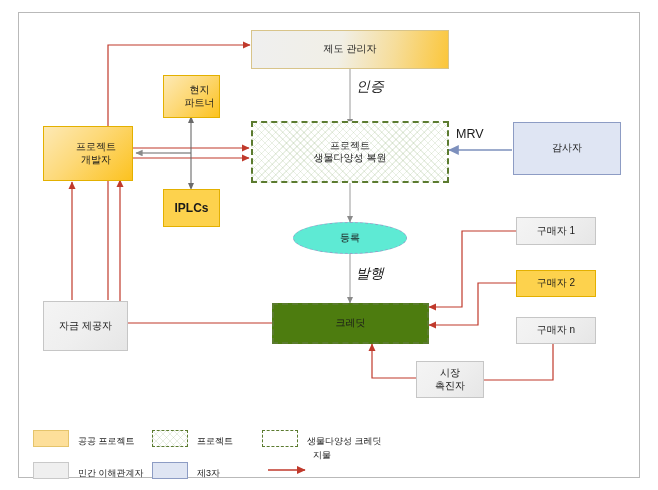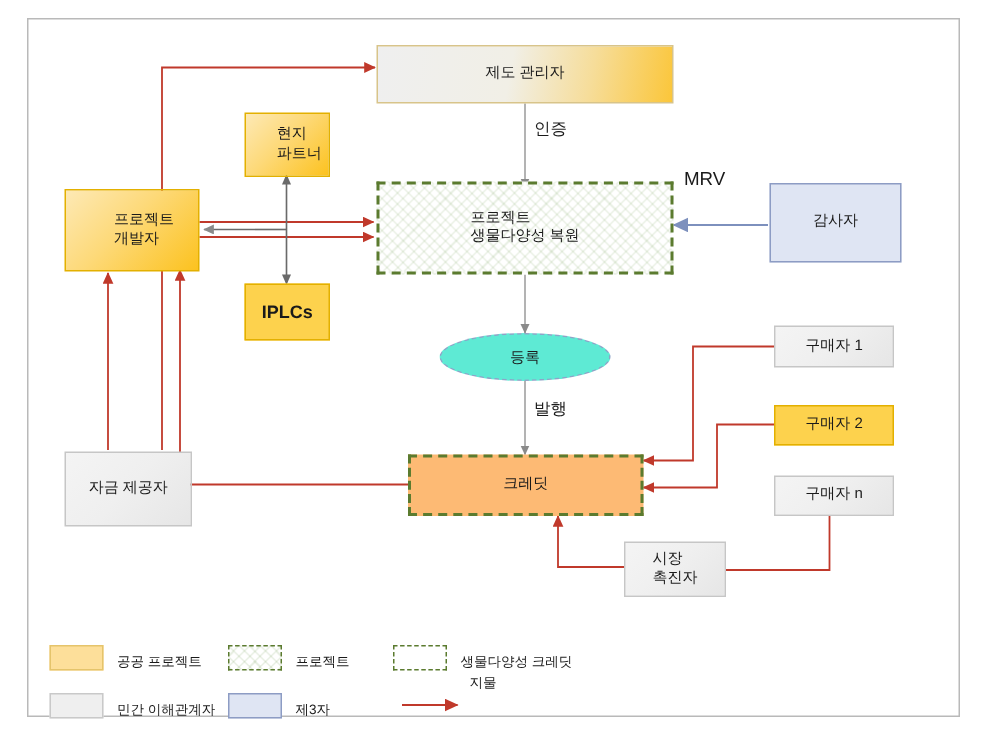--- a/index.html
+++ b/index.html
@@ -28,20 +28,21 @@
     height: 466px;
     border: 1px solid #b9b9b9;
     box-sizing: border-box;
   }
   .node {
     position: absolute;
     box-sizing: border-box;
     display: flex;
     align-items: center;
     justify-content: center;
+    text-align: center;
     font-size: 10px;
     line-height: 1.25;
     color: #1a1a1a;
     white-space: pre-line;
   }
   
   .n-yellow {
     background: linear-gradient(135deg, #fde9b5 0%, #fdd978 45%, #fcc21f 100%);
     border: 1px solid #e3b000;
     padding-left: 16px;
@@ -68,40 +69,41 @@
   
   .n-project {
     background:
       repeating-linear-gradient(45deg, rgba(120,160,90,0.16) 0 1px, rgba(255,255,255,0) 1px 5px),
       repeating-linear-gradient(-45deg, rgba(120,160,90,0.16) 0 1px, rgba(255,255,255,0) 1px 5px),
       #ffffff;
     border: 2px dashed #5b7b2f;
   }
   
   .n-credit {
-    background: #fdba74;
+    background: #4d7c0f;
     border: 2px dashed #5b7b2f;
   }
   .ellipse {
     position: absolute;
     box-sizing: border-box;
     border: 1px dashed #8ea4c8;
     border-radius: 50%;
     background: #5eead4;
     display: flex;
     align-items: center;
     justify-content: center;
     font-size: 10px;
     color: #1a1a1a;
   }
   .edge-label {
     position: absolute;
-    font-size: 11px;
+    font-size: 14px;
     color: #1a1a1a;
     white-space: nowrap;
+    font-style: italic;
   }
   .mrv-label {
     position: absolute;
     font-size: 12.5px;
     color: #1a1a1a;
     white-space: nowrap;
   }
   
   .legend-sw {
     position: absolute;
@@ -189,40 +191,40 @@
 파트너</div>
 
 <div class="node n-yellow" style="left:43px; top:126px; width:90px; height:55px;">프로젝트
 개발자</div>
 
 <div class="node n-yellow-flat" style="left:163px; top:189px; width:57px; height:38px; font-size:12px; font-weight:bold;">IPLCs</div>
 
 <div class="node n-project" style="left:251px; top:121px; width:198px; height:62px;">프로젝트
 생물다양성 복원</div>
 
-<div class="node n-blue" style="left:513px; top:122px; width:88px; height:53px;">감사자</div>
+<div class="node n-blue" style="left:513px; top:122px; width:108px; height:53px;">감사자</div>
 
 <div class="node n-grey" style="left:43px; top:301px; width:85px; height:50px;">자금 제공자</div>
 
 <div class="ellipse" style="left:293px; top:222px; width:114px; height:32px;">등록</div>
 
 <div class="node n-credit" style="left:272px; top:303px; width:157px; height:41px;">크레딧</div>
 
 <div class="node n-grey" style="left:516px; top:217px; width:80px; height:28px;">구매자 1</div>
 
 <div class="node n-yellow-flat" style="left:516px; top:270px; width:80px; height:27px;">구매자 2</div>
 
 <div class="node n-grey" style="left:516px; top:317px; width:80px; height:27px;">구매자 n</div>
 
 <div class="node n-grey" style="left:416px; top:361px; width:68px; height:37px;">시장
 촉진자</div>
 
 <div class="edge-label" style="left:356px; top:78px;">인증</div>
 <div class="edge-label" style="left:356px; top:265px;">발행</div>
-<div class="mrv-label" style="left:456px; top:112px;">MRV</div>
+<div class="mrv-label" style="left:456px; top:127px;">MRV</div>
 
 <div class="legend-sw sw-yellow" style="left:33px; top:430px;"></div>
 <div class="legend-text" style="left:78px; top:435px;">공공 프로젝트</div>
 
 <div class="legend-sw sw-project" style="left:152px; top:430px;"></div>
 <div class="legend-text" style="left:197px; top:435px;">프로젝트</div>
 
 <div class="legend-sw sw-credit" style="left:262px; top:430px;"></div>
 <div class="legend-text" style="left:307px; top:435px;">생물다양성 크레딧</div>
 

